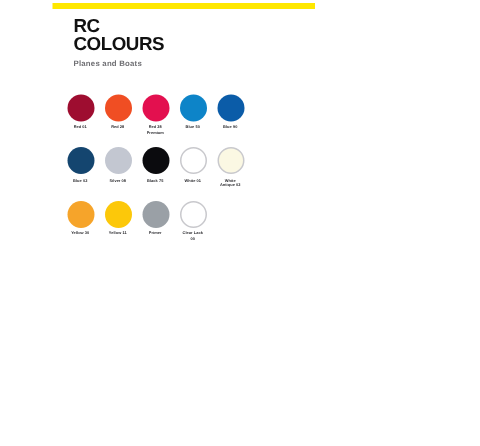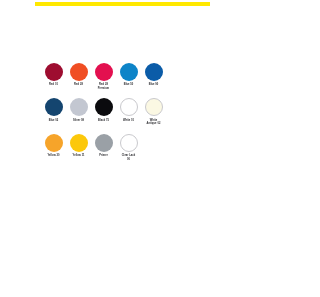--- a/index.html
+++ b/index.html
@@ -97,20 +97,25 @@
     width: 24px;
   }
 </style>
 </head>
 <body>
 
 <div id="page">
 
   <div class="accent-bar"></div>
 
+  <div class="header">
+    <h1 class="title">RC
+COLOURS</h1>
+    <div class="subtitle">Planes and Boats</div>
+  </div>
 
   <div class="swatch-area">
       <div class="swatch-row">
         <div class="swatch">
           <span class="dot" style="background: rgb(158, 13, 48);"></span>
           <span class="swatch-label">Red 01</span>
         </div>
         <div class="swatch">
           <span class="dot" style="background: rgb(240, 78, 35);"></span>
           <span class="swatch-label">Red 28</span>

